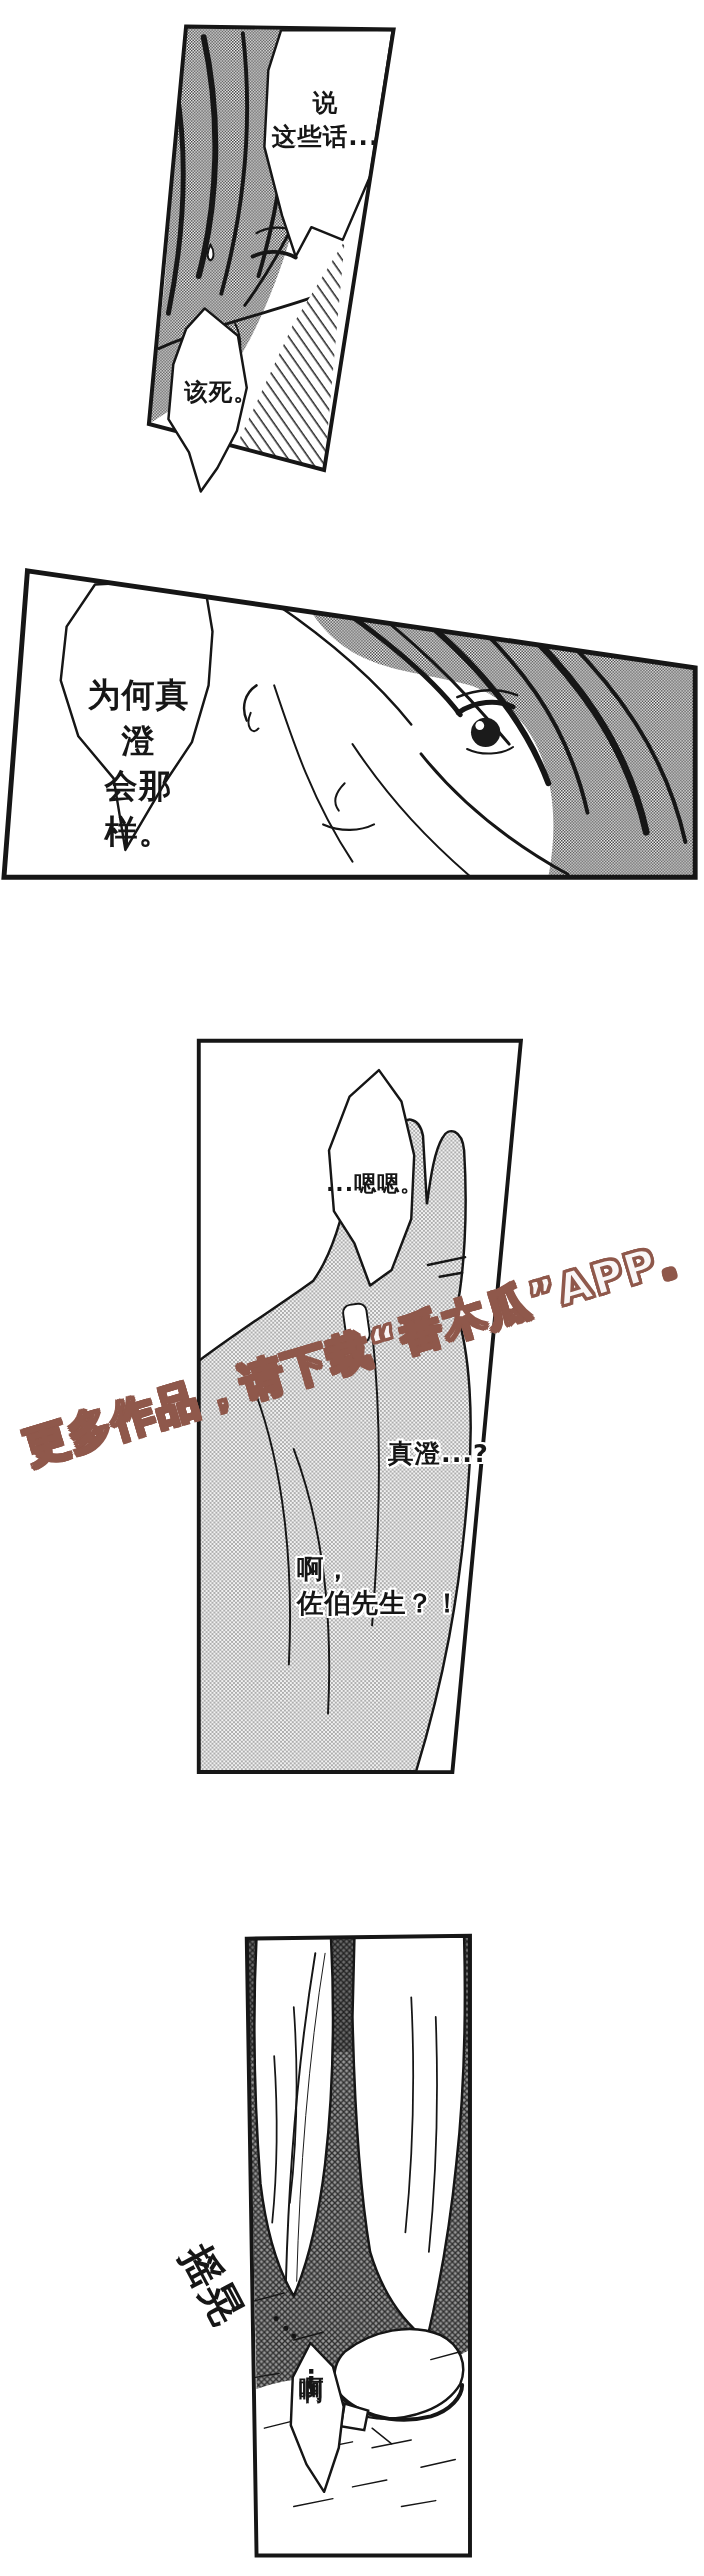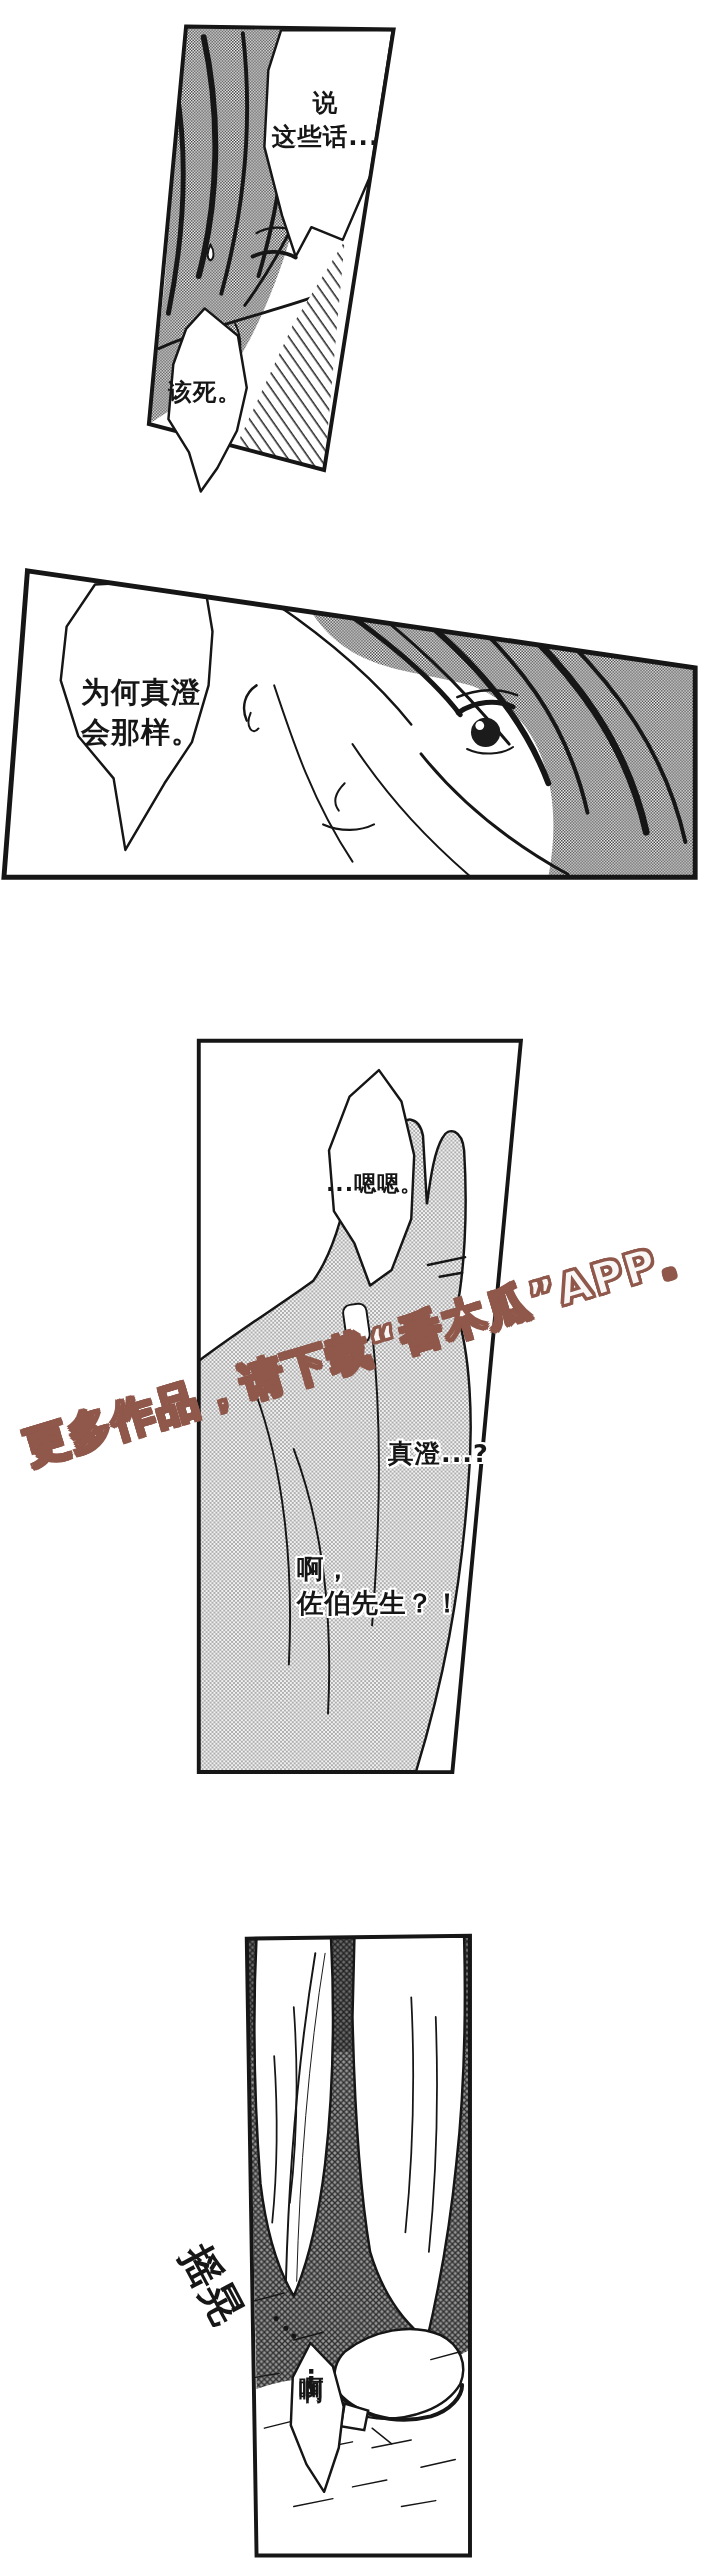--- a/index.html
+++ b/index.html
@@ -19,22 +19,22 @@
     white-space:pre-line;line-height:1.38;letter-spacing:1px;
   }
   .center{text-align:center;}
   .halo{
     text-shadow:-2px -2px 0 var(--paper),2px -2px 0 var(--paper),
                 -2px 2px 0 var(--paper),2px 2px 0 var(--paper),
                 0 -2px 0 var(--paper),0 2px 0 var(--paper),
                 -2px 0 0 var(--paper),2px 0 0 var(--paper);
   }
   .p1-shout{left:257px;top:86px;width:137px;font-size:24.5px;}
-  .p1-curse{left:164px;top:376px;width:82px;font-size:23.5px;}
-  .p2-thought{left:76px;top:672px;width:125px;font-size:29px;text-align:right;}
+  .p1-curse{left:164px;top:376px;width:82px;font-size:23.5px;padding-left:16px;}
+  .p2-thought{left:76px;top:672px;width:125px;font-size:33px;}
   .p3-reply{left:315px;top:1169px;width:119px;font-size:22px;}
   .p3-name{left:388px;top:1436px;font-size:25.5px;}
   .p3-surprise{left:297px;top:1552px;font-size:26.4px;line-height:1.3;}
   .p4-sfx{
     left:217px;top:2235px;font-size:41px;font-weight:700;
     transform:rotate(62deg);transform-origin:left top;
     text-shadow:-2.9px -2.9px 0 var(--paper),2.9px -2.9px 0 var(--paper),
                 -2.9px 2.9px 0 var(--paper),2.9px 2.9px 0 var(--paper),
                 0 -2.9px 0 var(--paper),0 2.9px 0 var(--paper),
                 -2.9px 0 0 var(--paper),2.9px 0 0 var(--paper);

